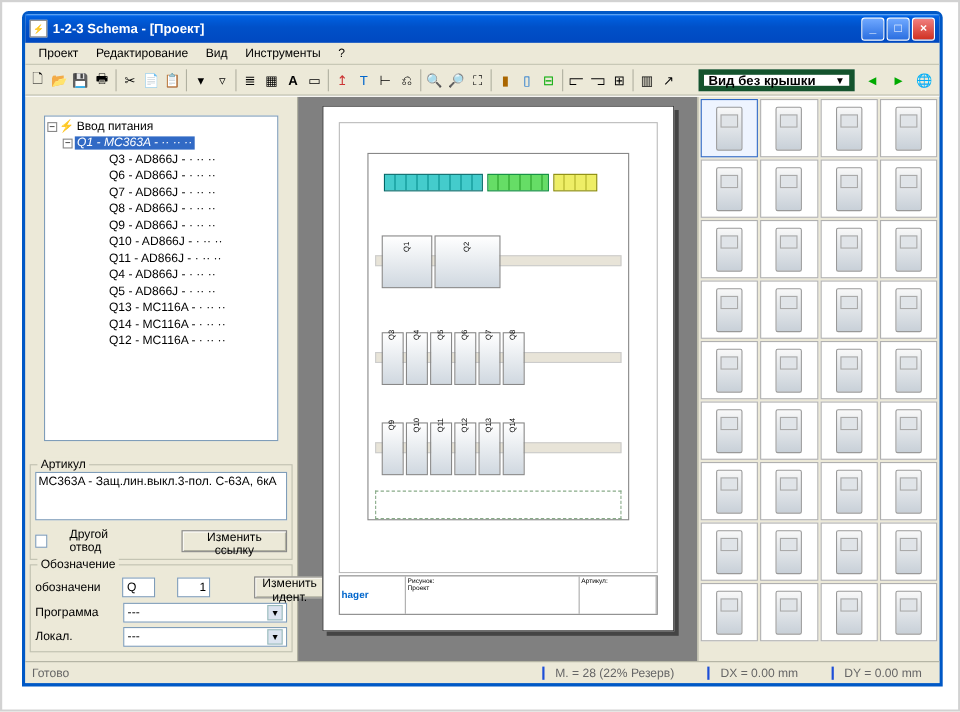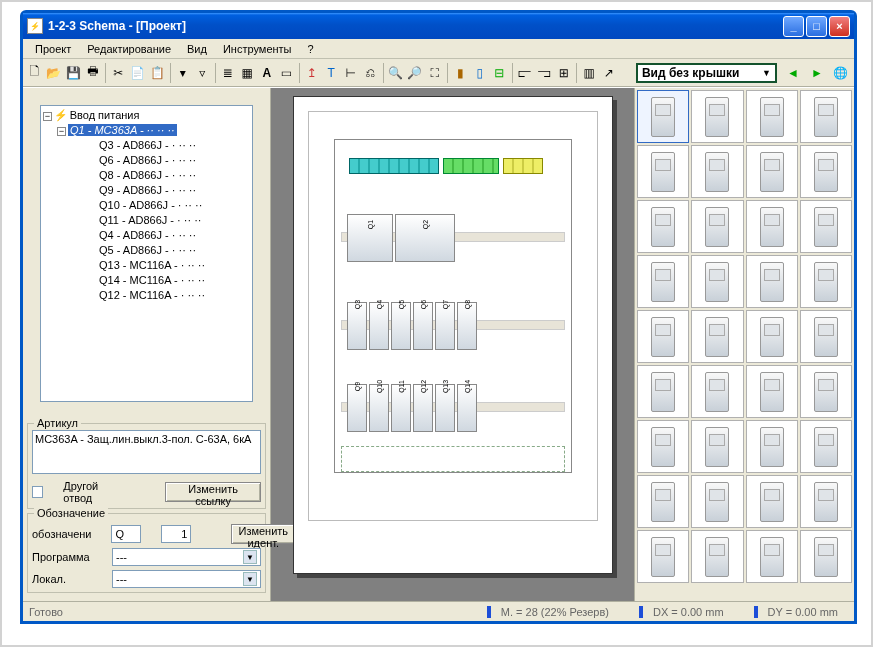--- a/index.html
+++ b/index.html
@@ -10,21 +10,21 @@
   .titlebar .icon { width:16px; height:16px; background:#fff; border:1px solid #888; margin-right:5px; display:flex; align-items:center; justify-content:center; font-size:8px; color:#c00; }
   .titlebar .spacer { flex:1; }
   .sysbtn { width:21px; height:21px; margin-left:2px; border:1px solid #fff; border-radius:3px; display:flex; align-items:center; justify-content:center; font-size:11px; font-weight:bold; cursor:pointer; }
   .sysbtn.min, .sysbtn.max { background:linear-gradient(#6fa8ff,#2a6ee0); color:#fff; }
   .sysbtn.close { background:linear-gradient(#f08080,#d03020); color:#fff; }
   .menubar { height:20px; background:#ece9d8; display:flex; align-items:center; padding:0 6px; font-size:11px; gap:4px; border-bottom:1px solid #c0c0b0; }
   .menubar span { padding:2px 6px; cursor:pointer; }
   .toolbar { height:28px; background:#ece9d8; border-bottom:1px solid #b0b0a0; display:flex; align-items:center; padding:0 2px; gap:1px; }
   .tbtn { width:22px; height:22px; border:1px solid transparent; display:flex; align-items:center; justify-content:center; cursor:pointer; font-size:12px; }
   .tsep { width:1px; height:20px; background:#b0b0a0; margin:0 2px; }
-  .view-dd { margin-left:17px; height:20px; width:168px; border:2px solid #14532d; background:#fff; font-size:12px; font-weight:bold; display:flex; align-items:center; padding:0 4px; }
+  .view-dd { margin-left:17px; height:20px; width:168px; border:5px solid #14532d; background:#fff; font-size:12px; font-weight:bold; display:flex; align-items:center; padding:0 4px; }
   .view-dd .arrow { margin-left:auto; font-size:9px; }
   .toolbar-right { display:flex; align-items:center; gap:2px; margin-left:4px; }
   .body { flex:1; display:flex; overflow:hidden; border-top:1px solid #fff; }
   
   .left { width:248px; background:#ece9d8; display:flex; flex-direction:column; border-right:1px solid #b0b0a0; }
   .tree { flex:1; background:#fff; border:1px solid #7f9db9; margin:17px; overflow:auto; font-size:11px; padding:2px; }
   .tnode { white-space:nowrap; line-height:15px; }
   .tnode .box { display:inline-block; width:9px; height:9px; border:1px solid #888; text-align:center; line-height:7px; font-size:9px; margin-right:2px; cursor:pointer; vertical-align:middle; }
   .tnode .bolt { color:#e00; font-size:11px; margin-right:2px; }
   .tnode .sel { background:#316ac5; color:#fff; padding:0 2px; }
@@ -61,21 +61,21 @@
   .dashed { border:1px dashed #8a8; }
   
   .right { width:220px; background:#ece9d8; border-left:1px solid #b0b0a0; overflow:auto; }
   .palette { display:grid; grid-template-columns:repeat(4, 1fr); gap:2px; padding:2px; }
   .pitem { height:53px; background:#fff; border:1px solid #b0b0b0; display:flex; align-items:center; justify-content:center; cursor:pointer; }
   .pitem .comp { width:24px; height:40px; background:linear-gradient(#f8f8f8,#c8d0d8); border:1px solid #999; border-radius:2px; position:relative; }
   .pitem .comp::before { content:''; position:absolute; left:3px; right:3px; top:6px; height:10px; background:#e0e4e8; border:1px solid #aaa; }
   .pitem.sel { border:1px solid #316ac5; background:#eef4ff; }
   
   .status { height:20px; background:#ece9d8; border-top:1px solid #b0b0a0; display:flex; align-items:center; font-size:11px; color:#666; padding:0 6px; gap:20px; }
-  .status .cell { border-left:4px solid #1d4ed8; padding:0 10px; }
+  .status .cell { border-left:2px solid #1d4ed8; padding:0 10px; }
   .status .flex { flex:1; }
 </style>
 </head>
 <body>
 
 <div class="frame">
 <div class="window">
 
   <div class="titlebar">
     <span class="icon">⚡</span>
@@ -148,20 +148,21 @@
   </div>
 
   <div class="body">
 
     <div class="left">
       <div class="tree">
         <div class="tnode"><span class="box">−</span><span class="bolt">⚡</span><span>Ввод питания</span></div>
         <div class="tnode ind1"><span class="box">−</span><span class="sel">Q1 - MC363A - ·· ·· ··</span></div>
         <div class="tnode ind3"><span>Q3 - AD866J - · ·· ··</span></div>
         <div class="tnode ind3"><span>Q6 - AD866J - · ·· ··</span></div>
+        <div class="tnode ind3"><span>Q7 - AD866J - · ·· ··</span></div>
         <div class="tnode ind3"><span>Q8 - AD866J - · ·· ··</span></div>
         <div class="tnode ind3"><span>Q9 - AD866J - · ·· ··</span></div>
         <div class="tnode ind3"><span>Q10 - AD866J - · ·· ··</span></div>
         <div class="tnode ind3"><span>Q11 - AD866J - · ·· ··</span></div>
         <div class="tnode ind3"><span>Q4 - AD866J - · ·· ··</span></div>
         <div class="tnode ind3"><span>Q5 - AD866J - · ·· ··</span></div>
         <div class="tnode ind3"><span>Q13 - MC116A - · ·· ··</span></div>
         <div class="tnode ind3"><span>Q14 - MC116A - · ·· ··</span></div>
         <div class="tnode ind3"><span>Q12 - MC116A - · ·· ··</span></div>
       </div>
@@ -266,20 +267,25 @@
                   <span class="lbl">Q13</span>
                 </div>
             <div class="mod" style="left:116px;">
                   <span class="lbl">Q14</span>
                 </div>
           </div>
 
           <div class="rail r5 dashed"></div>
         </div>
 
+        <div class="tblock">
+          <div style="width:60px; color:#06c; font-weight:bold; font-size:9px; display:flex; align-items:center;">hager</div>
+          <div style="flex:1;"><span>Рисунок:</span><br><span>Проект</span></div>
+          <div style="width:70px;"><span>Артикул:</span></div>
+        </div>
       </div>
     </div>
 
     <div class="right">
       <div class="palette" id="palette">
             <div class="pitem sel">
               <div class="comp"></div>
             </div>
             <div class="pitem">
               <div class="comp"></div>

